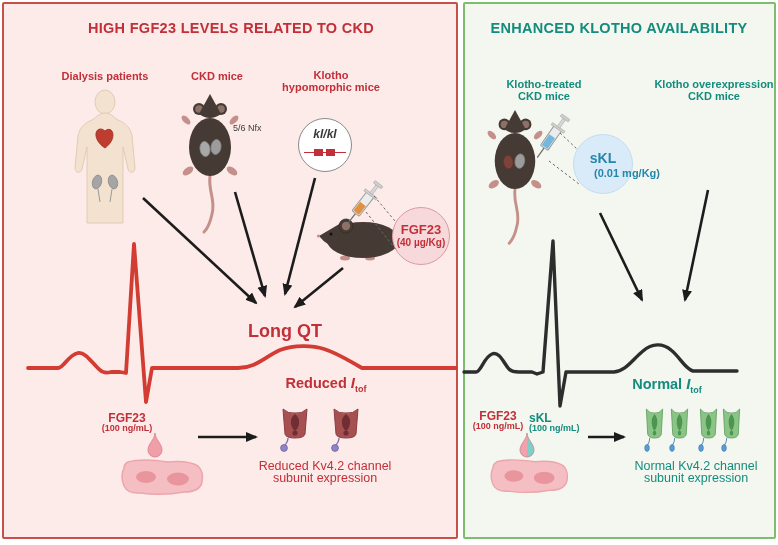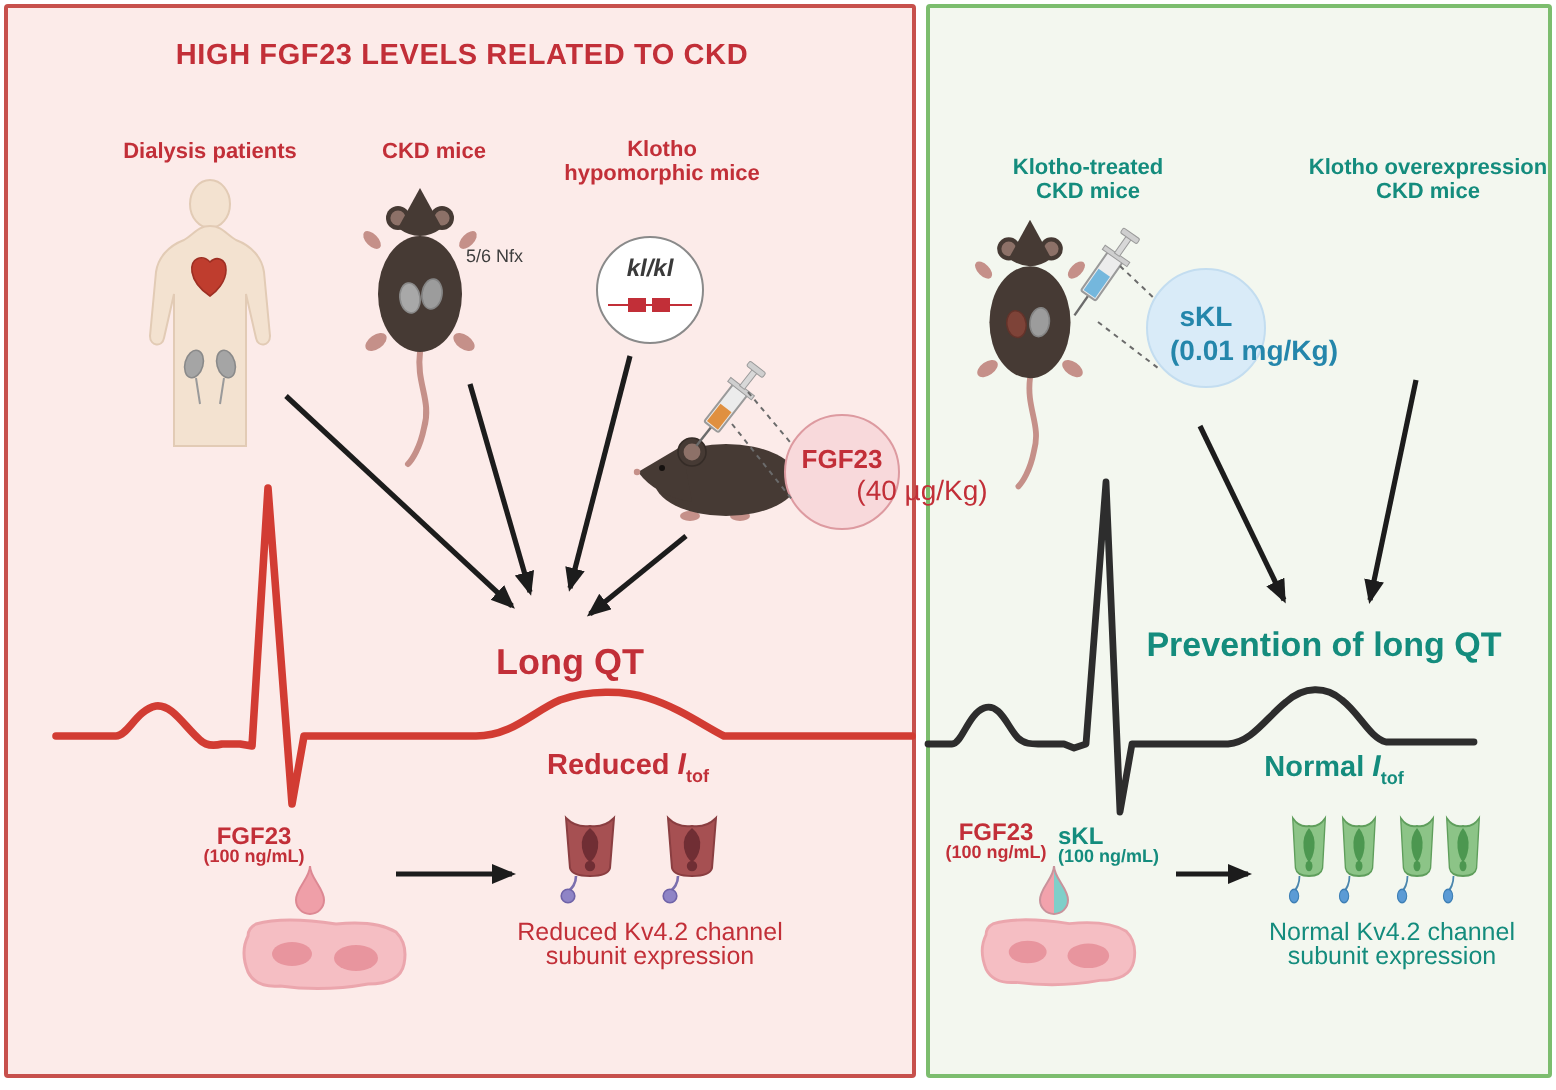--- a/index.html
+++ b/index.html
@@ -88,21 +88,21 @@
     <line x1="11" y1="38" x2="11" y2="50" stroke="#6b6b6b" stroke-width="1.2"></line>
     <rect x="6.5" y="14" width="9" height="24" rx="1" fill="#ececec" stroke="#9a9a9a" stroke-width="1"></rect>
     <rect x="7.5" y="26" width="7" height="11" fill="#e09040"></rect>
     <rect x="3.5" y="12.5" width="15" height="2.5" fill="#cfcfcf" stroke="#9a9a9a" stroke-width="0.5"></rect>
     <rect x="9.5" y="2" width="3" height="11" fill="#d8d8d8" stroke="#9a9a9a" stroke-width="0.5"></rect>
     <rect x="6" y="0" width="10" height="3" rx="1" fill="#cfcfcf" stroke="#9a9a9a" stroke-width="0.5"></rect>
   </svg>
 
   <div class="gene-circle" style="left:392px;top:207px;width:56px;height:56px;background:#f8d9db;border:1.5px solid #dd9aa0;">
     <div class="abs ctr red" style="left:50%;top:14px;font-size:13px;font-weight:700;">FGF23</div>
-    <div class="abs ctr red" style="left:50%;top:29px;font-size:14px;font-weight:400;margin-left:40px;">(40 µg/Kg)</div>
+    <div class="abs ctr red" style="left:50%;top:29px;font-size:10px;font-weight:700;">(40 µg/Kg)</div>
   </div>
 
   <svg class="abs" style="left:145px;top:432px" width="20" height="26" viewBox="0 0 20 26">
     <path d="M10,1 C10,7 3,12 3,18 A7,7 0 0 0 17,18 C17,12 10,7 10,1 Z" fill="#ef9fa8" stroke="#dd8893" stroke-width="1"></path>
   </svg>
 
   <svg class="abs" style="left:118px;top:458px" width="88" height="38" viewBox="0 0 88 38">
     <path d="M6,10 Q2,18 6,28 Q10,36 22,35 Q44,38 66,34 Q82,34 84,24 Q86,14 80,8 Q70,2 50,4 Q24,0 10,4 Q6,6 6,10 Z" fill="#f5bec3" stroke="#eba6ad" stroke-width="1.5"></path>
     <ellipse cx="28" cy="19" rx="10" ry="6" fill="#e8959e"></ellipse>
     <ellipse cx="60" cy="21" rx="11" ry="6.5" fill="#e8959e"></ellipse>
@@ -143,21 +143,21 @@
     <line x1="11" y1="38" x2="11" y2="50" stroke="#6b6b6b" stroke-width="1.2"></line>
     <rect x="6.5" y="14" width="9" height="24" rx="1" fill="#ececec" stroke="#9a9a9a" stroke-width="1"></rect>
     <rect x="7.5" y="24" width="7" height="13" fill="#74b7dd"></rect>
     <rect x="3.5" y="12.5" width="15" height="2.5" fill="#cfcfcf" stroke="#9a9a9a" stroke-width="0.5"></rect>
     <rect x="9.5" y="2" width="3" height="11" fill="#d8d8d8" stroke="#9a9a9a" stroke-width="0.5"></rect>
     <rect x="6" y="0" width="10" height="3" rx="1" fill="#cfcfcf" stroke="#9a9a9a" stroke-width="0.5"></rect>
   </svg>
 
   <div class="gene-circle" style="left:573px;top:134px;width:58px;height:58px;background:#d9ebf8;border:1px solid #c3ddf0;">
     <div class="abs ctr" style="left:50%;top:15px;font-size:14px;font-weight:700;color:#2486ab;">sKL</div>
-    <div class="abs ctr" style="left:50%;top:32px;font-size:14px;font-weight:700;color:#2486ab;padding-left:48px;">(0.01 mg/Kg)</div>
+    <div class="abs ctr" style="left:50%;top:32px;font-size:11px;font-weight:700;color:#2486ab;padding-left:48px;">(0.01 mg/Kg)</div>
   </div>
 
 
   <svg class="abs" style="left:517px;top:432px" width="20" height="26" viewBox="0 0 20 26">
     <path d="M10,1 C10,7 3,12 3,18 A7,7 0 0 0 17,18 C17,12 10,7 10,1 Z" fill="#f2a2ac"></path>
     <path d="M10,1 C10,7 17,12 17,18 A7,7 0 0 1 10,25 L10,1 Z" fill="#7fcfc9"></path>
     <path d="M10,1 C10,7 3,12 3,18 A7,7 0 0 0 17,18 C17,12 10,7 10,1 Z" fill="none" stroke="#c9929b" stroke-width="1"></path>
   </svg>
 
   <svg class="abs" style="left:486px;top:458px" width="86" height="36" viewBox="0 0 88 38">
@@ -233,42 +233,42 @@
 
   <div class="abs ctr title red" style="left:231px;top:20px;">HIGH FGF23 LEVELS RELATED TO CKD</div>
   <div class="abs ctr lbl red" style="left:105px;top:71px;">Dialysis patients</div>
   <div class="abs ctr lbl red" style="left:217px;top:71px;">CKD mice</div>
   <div class="abs ctr lbl red" style="left:331px;top:70px;">
     <div>Klotho</div>
     <div>hypomorphic mice</div>
   </div>
   <div class="abs tiny" style="left:233px;top:123px;">5/6 Nfx</div>
   <div class="abs ctr big red" style="left:285px;top:321px;">Long QT</div>
-  <div class="abs ctr cur red" style="left:314px;top:374px;">
+  <div class="abs ctr cur red" style="left:326px;top:374px;">
     <span>Reduced</span>
     <i>I</i><sub>tof</sub>
   </div>
   <div class="abs ctr stim red" style="left:127px;top:413px;">
     <div class="nm">FGF23</div>
     <div class="ds">(100 ng/mL)</div>
   </div>
   <div class="abs ctr res red" style="left:325px;top:460px;">
     <div>Reduced Kv4.2 channel</div>
     <div>subunit expression</div>
   </div>
 
+  <div class="abs ctr title teal" style="left:619px;top:20px;">ENHANCED KLOTHO AVAILABILITY</div>
   <div class="abs ctr lbl teal" style="left:544px;top:79px;">
     <div>Klotho-treated</div>
     <div>CKD mice</div>
   </div>
   <div class="abs ctr lbl teal" style="left:714px;top:79px;">
     <div>Klotho overexpression</div>
     <div>CKD mice</div>
   </div>
-  <div class="abs ctr teal" style="left:662px;top:313px;font-weight:700;font-size:17px;">Prevention of long QT</div>
   <div class="abs ctr cur teal" style="left:667px;top:375px;">
     <span>Normal</span>
     <i>I</i><sub>tof</sub>
   </div>
   <div class="abs ctr stim red" style="left:498px;top:411px;">
     <div class="nm">FGF23</div>
     <div class="ds">(100 ng/mL)</div>
   </div>
   <div class="abs stim teal" style="left:529px;top:413px;white-space:nowrap;">
     <div class="nm">sKL</div>

